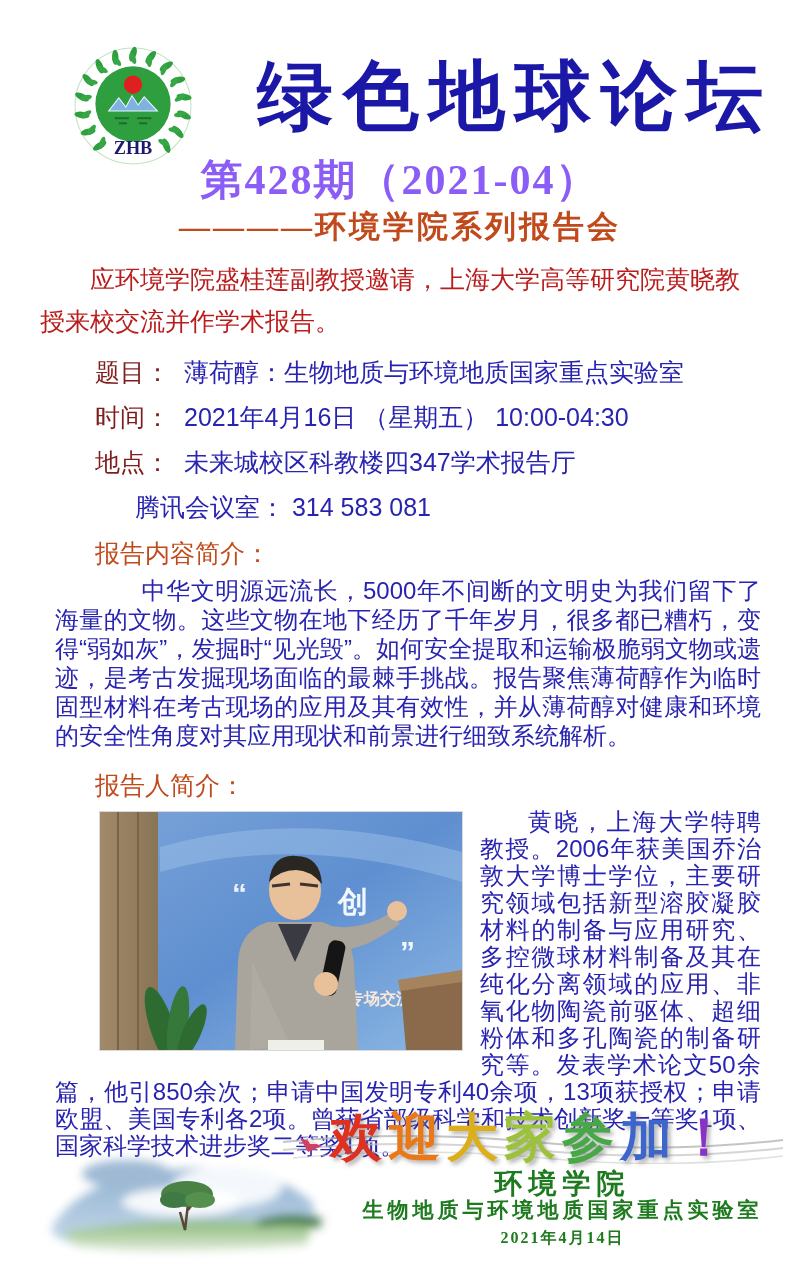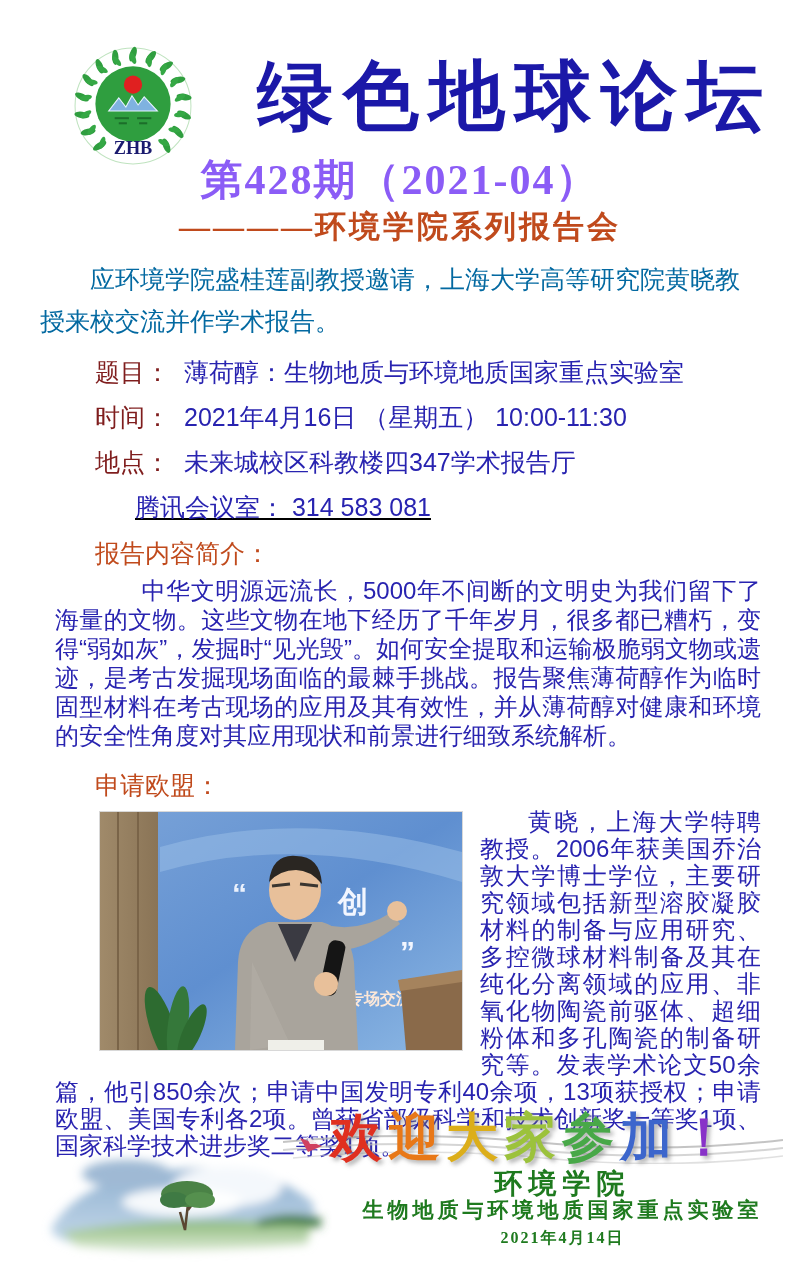--- a/index.html
+++ b/index.html
@@ -22,24 +22,24 @@
   }
   .series-line{
     position:absolute;left:0;top:206px;width:800px;text-align:center;
     font-family:"Liberation Serif",serif;font-weight:bold;
     font-size:31px;color:#c04a1c;letter-spacing:3px;
   }
   
   .content{position:absolute;left:40px;top:258px;width:722px;}
   .intro{
     margin:0 0 16px 0;text-indent:2em;
-    font-size:25px;line-height:42px;color:#0369a1;
+    font-size:25px;line-height:42px;color:#b91c1c;
   }
   .detail-row{margin:0 0 17px 55px;font-size:25px;line-height:28px;white-space:nowrap;}
-  .detail-row.sub{margin-left:95px;text-decoration:underline;}
+  .detail-row.sub{margin-left:95px;}
   .detail-label{color:#7f1d1d;margin-right:14px;}
   .detail-value{color:#2823b0;}
   .section-heading{
     margin:6px 0 8px 55px;font-size:25px;line-height:30px;color:#c04a1c;
   }
   .abstract-text{
     margin:0 0 20px 15px;width:706px;
     font-size:24px;line-height:29px;color:#2823b0;
     text-indent:3.6em;text-align:justify;
   }
@@ -113,33 +113,33 @@
   <div class="issue-line">第428期（2021-04）</div>
   <div class="series-line">————环境学院系列报告会</div>
 
   <div class="content">
     <p class="intro">应环境学院盛桂莲副教授邀请，上海大学高等研究院黄晓教授来校交流并作学术报告。</p>
 
     <div class="detail-row">
       <span class="detail-label">题目：</span><span class="detail-value">薄荷醇：生物地质与环境地质国家重点实验室</span>
     </div>
     <div class="detail-row">
-      <span class="detail-label">时间：</span><span class="detail-value">2021年4月16日 （星期五） 10:00-11:30</span>
+      <span class="detail-label">时间：</span><span class="detail-value">2021年4月16日 （星期五） 10:00-04:30</span>
     </div>
     <div class="detail-row">
       <span class="detail-label">地点：</span><span class="detail-value">未来城校区科教楼四347学术报告厅</span>
     </div>
     <div class="detail-row sub">
       <span class="detail-value">腾讯会议室： 314 583 081</span>
     </div>
 
     <div class="section-heading">报告内容简介：</div>
     <p class="abstract-text">中华文明源远流长，5000年不间断的文明史为我们留下了海量的文物。这些文物在地下经历了千年岁月，很多都已糟朽，变得“弱如灰”，发掘时“见光毁”。如何安全提取和运输极脆弱文物或遗迹，是考古发掘现场面临的最棘手挑战。报告聚焦薄荷醇作为临时固型材料在考古现场的应用及其有效性，并从薄荷醇对健康和环境的安全性角度对其应用现状和前景进行细致系统解析。</p>
 
-    <div class="section-heading speaker-heading">申请欧盟：</div>
+    <div class="section-heading speaker-heading">报告人简介：</div>
 
     <div class="speaker-block">
 
       <svg class="photo" viewBox="0 0 362 238" preserveAspectRatio="none">
         <defs>
           <linearGradient id="scr" x1="0" y1="0" x2="1" y2="1">
             <stop offset="0" stop-color="#7aa3d8"></stop>
               <stop offset=".5" stop-color="#5f8fd0"></stop>
               <stop offset="1" stop-color="#8db8e4"></stop>
           </linearGradient>

